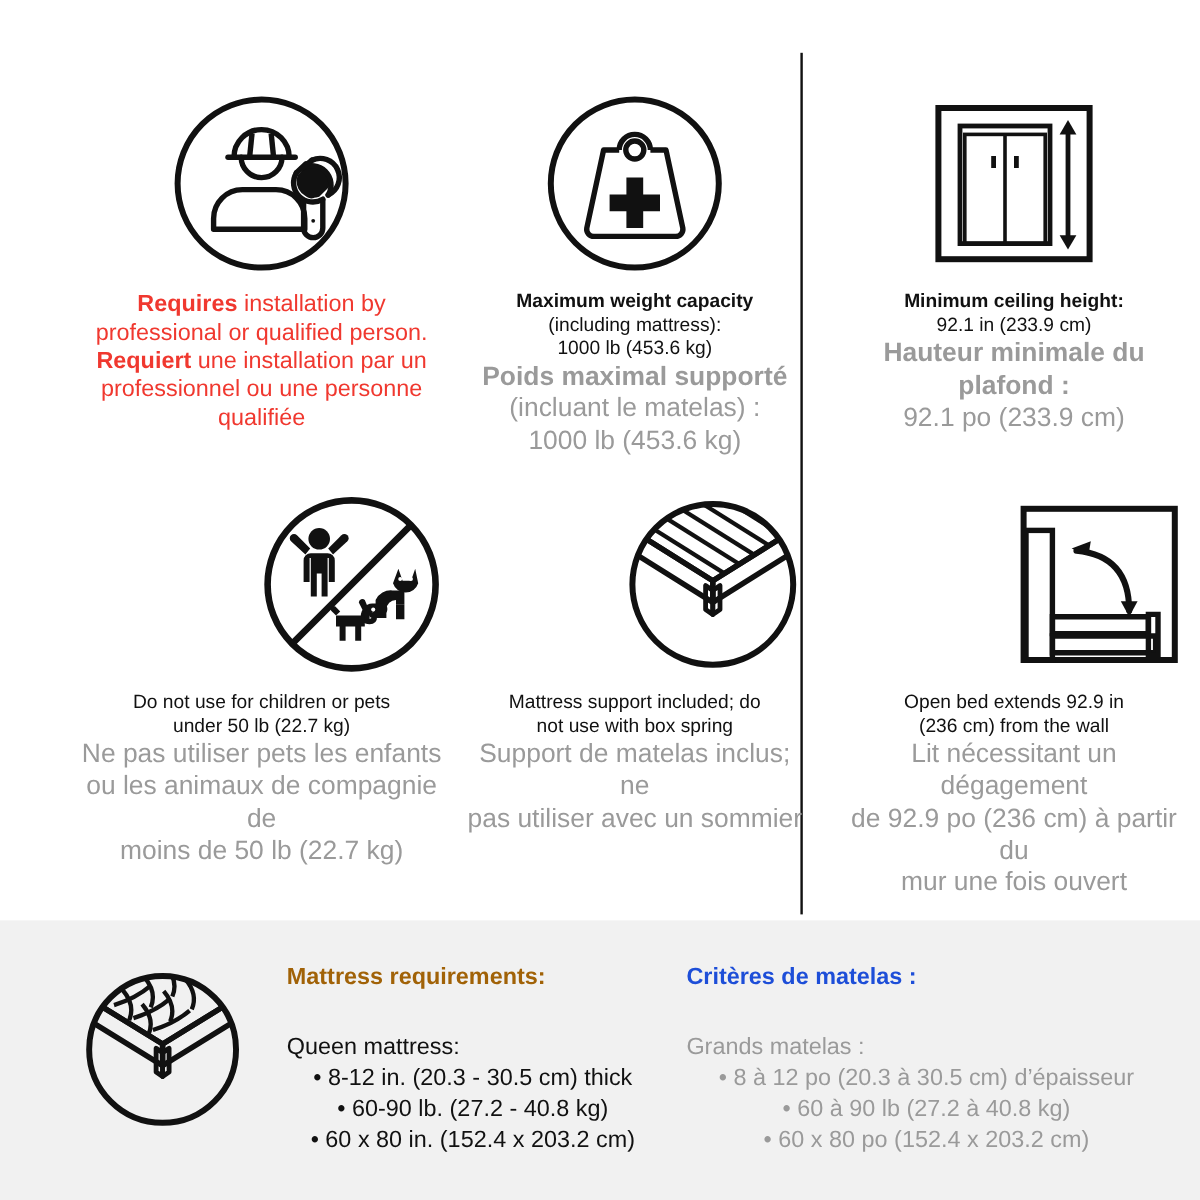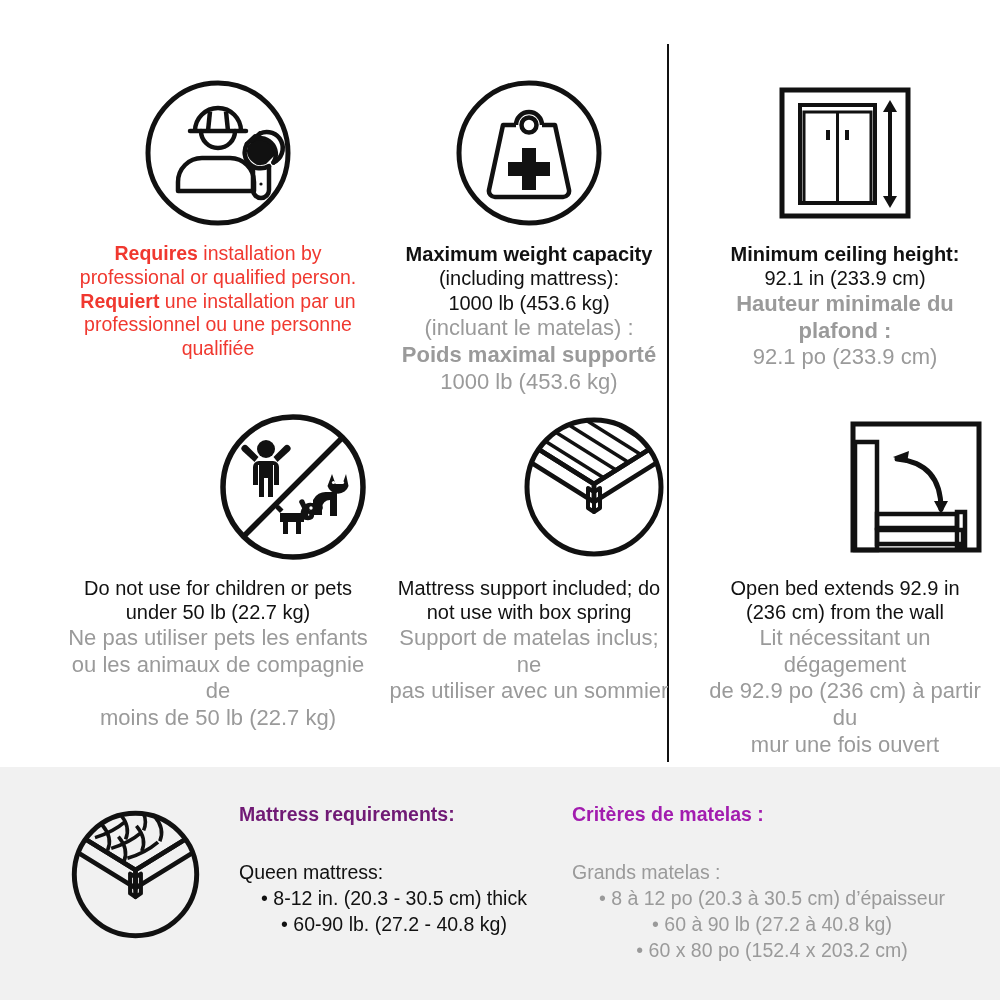--- a/index.html
+++ b/index.html
@@ -71,21 +71,21 @@
   .caption {
     margin-top: 14px;
     text-align: center;
     line-height: 1.22;
   }
   .caption .ln {
     display: block;
   }
   .t-en {
     color: #111111;
-    font-size: 20px;
+    font-size: 16px;
   }
   .t-fr {
     color: #9a9a9a;
     font-size: 22px;
   }
   .t-red {
     color: #F0382F;
     font-size: 19.5px;
   }
   .bold { font-weight: bold; }
@@ -123,22 +123,22 @@
   }
   .req-col.en { left: 239px; width: 310px; }
   .req-col.fr { left: 572px; width: 400px; }
 
   .req-title {
     font-size: 19.5px;
     font-weight: bold;
     margin: 0 0 34px 0;
     line-height: 1.2;
   }
-  .req-title.en { color: #701a75; }
-  .req-title.fr { color: #a21caf; }
+  .req-title.en { color: #a16207; }
+  .req-title.fr { color: #1d4ed8; }
 
   .req-sub {
     font-size: 19.5px;
     line-height: 1.32;
     margin: 0;
   }
   .req-sub.en { color: #111111; }
   .req-sub.fr { color: #9a9a9a; }
 
   .req-list {
@@ -210,22 +210,22 @@
             <path d="M62 47 a13 13 0 0 1 26 0"></path>
             <circle cx="75" cy="47" r="7.5"></circle>
             <path d="M62 47 h-13 L35 112 a6 6 0 0 0 6 7 h68 a6 6 0 0 0 6 -7 L101 47 h-13" stroke-linejoin="round"></path>
             <path d="M68 70 h14 v14 h14 v14 h-14 v14 h-14 v-14 h-14 v-14 h14 z" fill="#111111" stroke="none"></path>
           </svg>
         </div>
         <div class="caption">
           <span class="ln t-en bold">Maximum weight capacity</span>
           <span class="ln t-en">(including mattress):</span>
           <span class="ln t-en">1000 lb (453.6 kg)</span>
+          <span class="ln t-fr bold">Poids maximal supporté</span>
           <span class="ln t-fr">(incluant le matelas) :</span>
-          <span class="ln t-fr bold">Poids maximal supporté</span>
           <span class="ln t-fr">1000 lb (453.6 kg)</span>
         </div>
       </div>
 
       <div class="cell col-3 row-1">
         <div class="icon-wrap">
           <svg viewBox="0 0 150 150" fill="none" stroke="#111111" stroke-width="5">
             <rect x="12" y="12" width="126" height="126"></rect>
             <rect x="30" y="27" width="75" height="98" stroke-width="4"></rect>
             <rect x="34" y="34" width="67" height="91" stroke-width="3"></rect>
@@ -380,20 +380,21 @@
           </g>
         </svg>
       </div>
 
       <div class="req-col en">
         <div class="req-title en">Mattress requirements:</div>
         <div class="req-sub en">Queen mattress:</div>
         <ul class="req-list en">
           <li>8-12 in. (20.3 - 30.5 cm) thick</li>
           <li>60-90 lb. (27.2 - 40.8 kg)</li>
+          <li>60 x 80 in. (152.4 x 203.2 cm)</li>
         </ul>
       </div>
 
       <div class="req-col fr">
         <div class="req-title fr">Critères de matelas :</div>
         <div class="req-sub fr">Grands matelas :</div>
         <ul class="req-list fr">
           <li>8 à 12 po (20.3 à 30.5 cm) d’épaisseur</li>
           <li>60 à 90 lb (27.2 à 40.8 kg)</li>
           <li>60 x 80 po (152.4 x 203.2 cm)</li>

